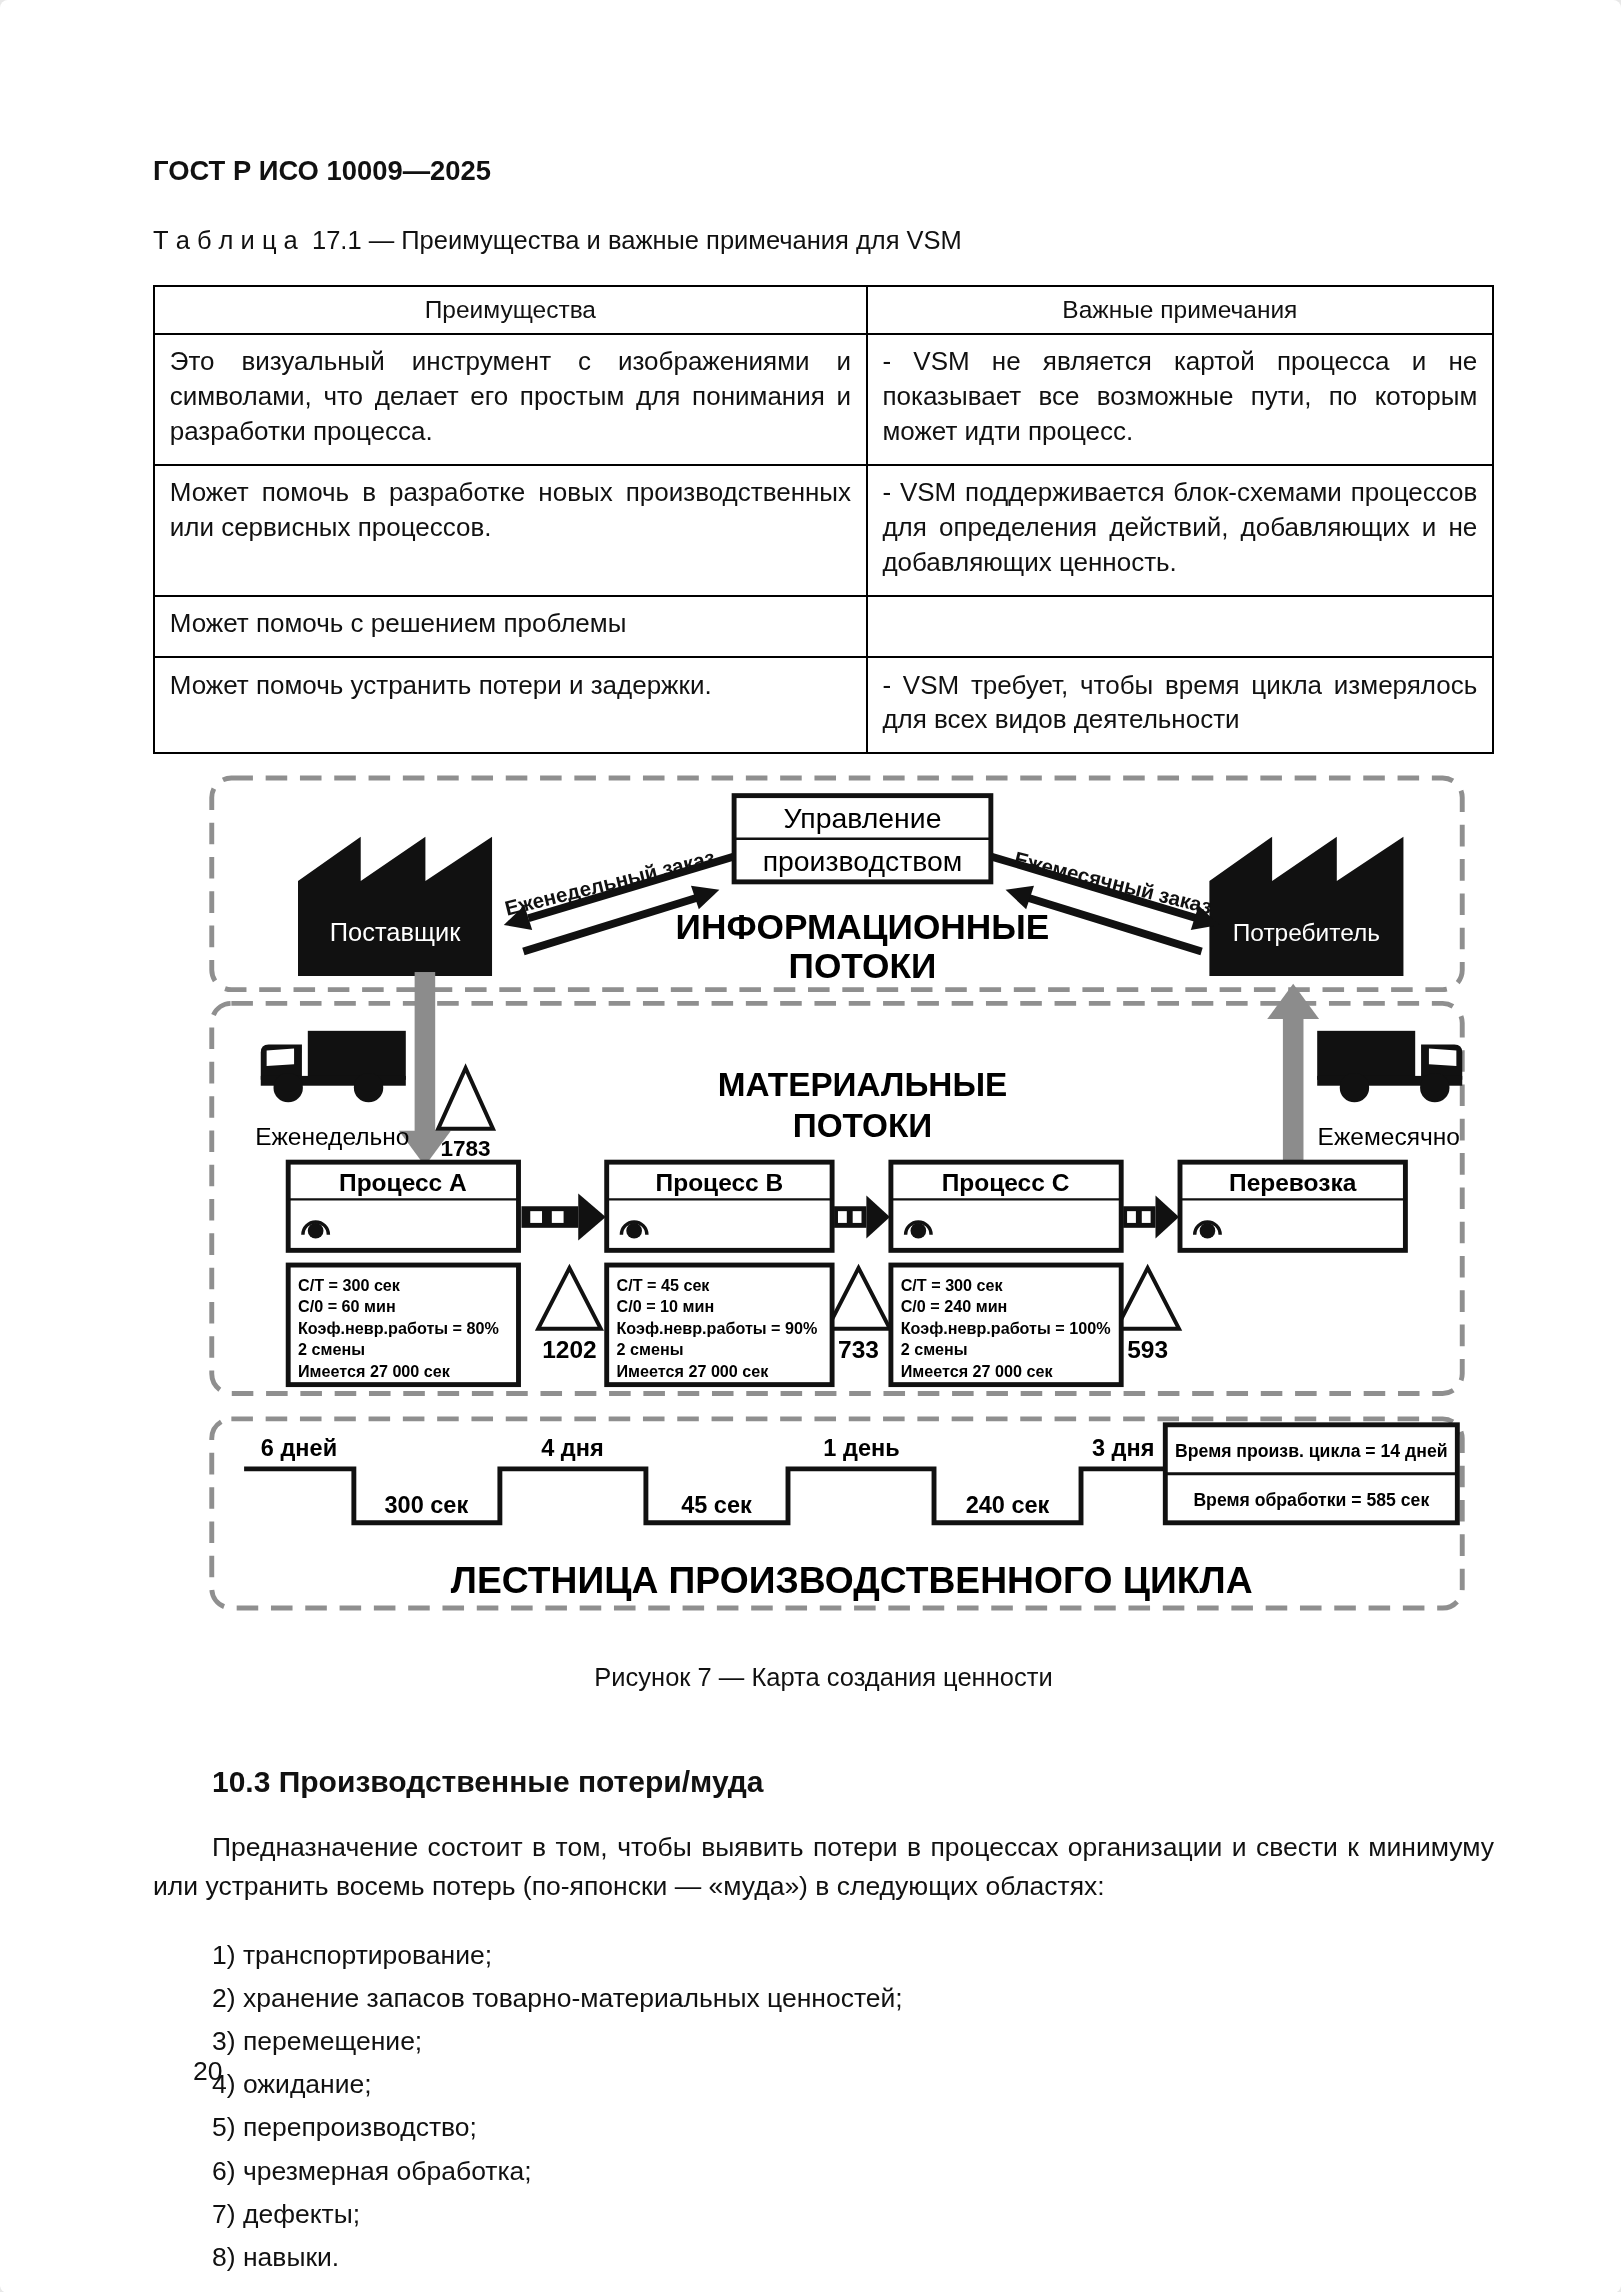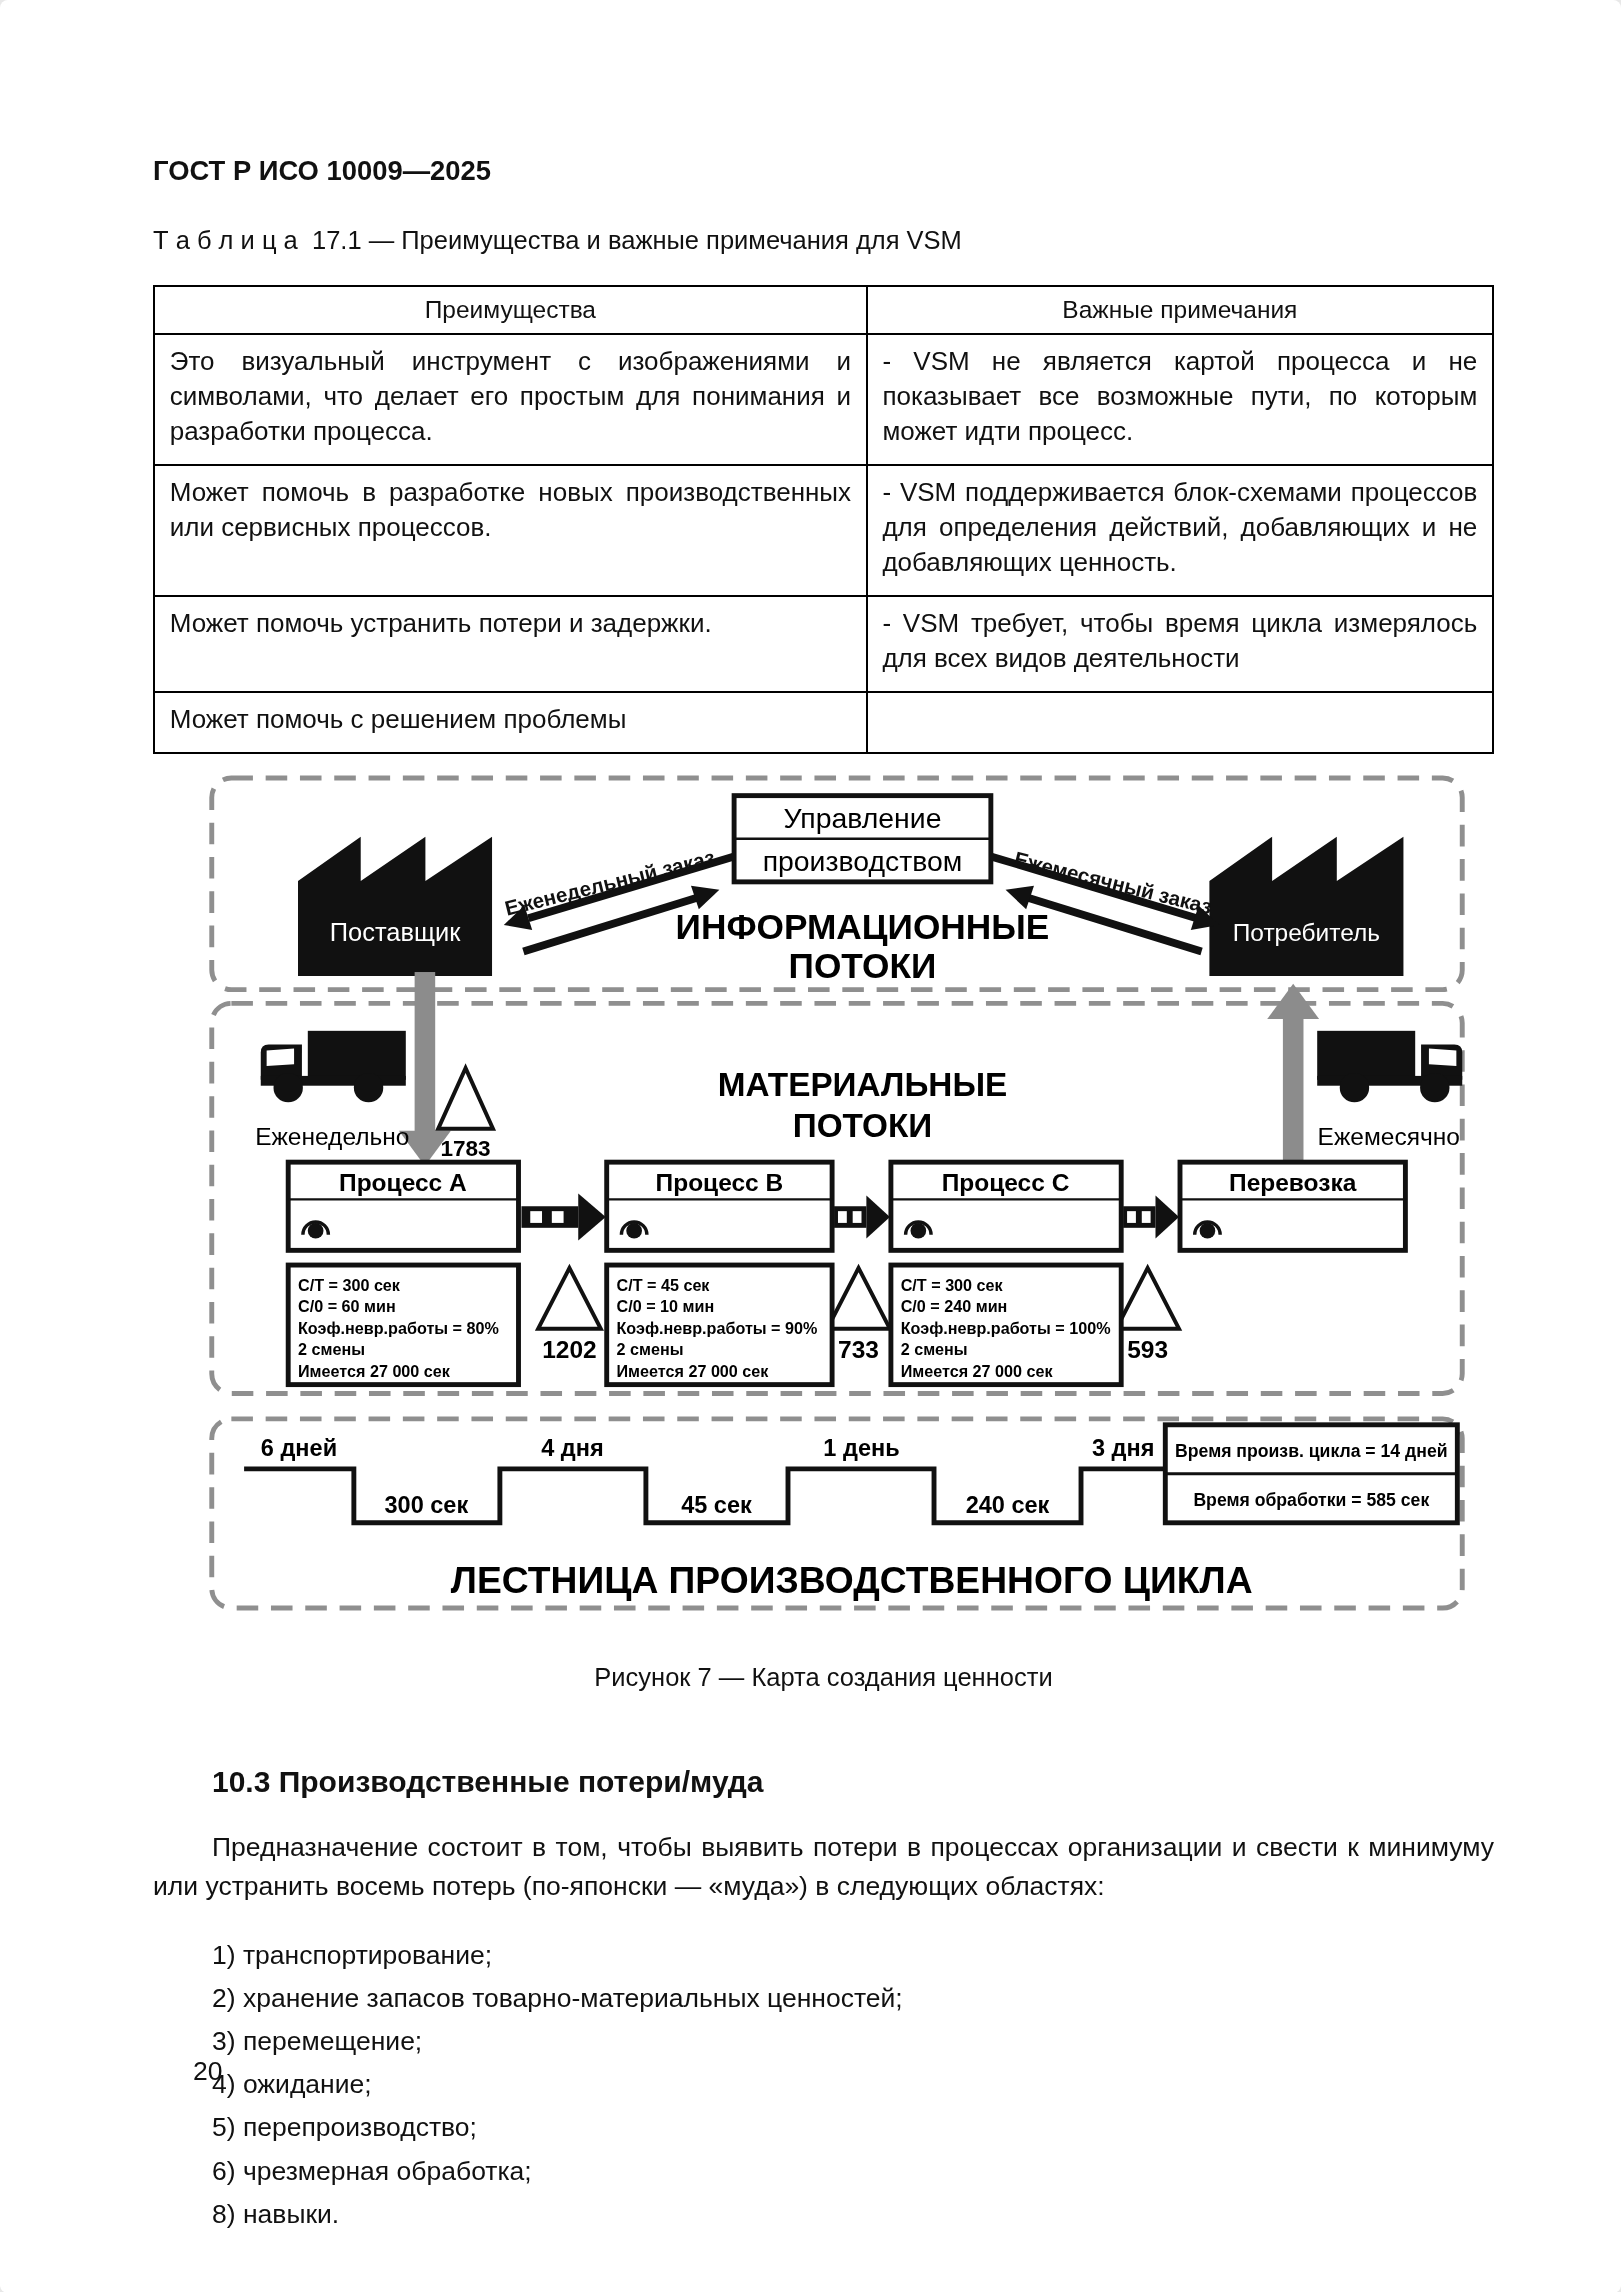--- a/index.html
+++ b/index.html
@@ -47,26 +47,26 @@
       <tbody>
         <tr>
           <td>Это визуальный инструмент с изображениями и символами, что делает его простым для понимания и разработки процесса.</td>
           <td>- VSM не является картой процесса и не показывает все возможные пути, по которым может идти процесс.</td>
         </tr>
         <tr>
           <td>Может помочь в разработке новых производственных или сервисных процессов.</td>
           <td>- VSM поддерживается блок-схемами процессов для определения действий, добавляющих и не добавляющих ценность.</td>
         </tr>
         <tr>
+          <td>Может помочь с решением проблемы</td>
+          <td></td>
+        </tr>
+        <tr>
           <td>Может помочь устранить потери и задержки.</td>
           <td>- VSM требует, чтобы время цикла измерялось для всех видов деятельности</td>
-        </tr>
-        <tr>
-          <td>Может помочь с решением проблемы</td>
-          <td></td>
         </tr>
       </tbody>
     </table>
 
     <div class="figure">
       <svg width="1274" height="848" viewBox="0 0 1300 865">
 
         <rect x="12" y="8" width="1276" height="216" rx="20" fill="none" stroke="#8f8f8f" stroke-width="5" stroke-dasharray="22 13"></rect>
         <rect x="12" y="238" width="1276" height="398" rx="20" fill="none" stroke="#8f8f8f" stroke-width="5" stroke-dasharray="22 13"></rect>
         <rect x="12" y="662" width="1276" height="193" rx="20" fill="none" stroke="#8f8f8f" stroke-width="5" stroke-dasharray="22 13"></rect>
@@ -264,19 +264,20 @@
 
     <p class="para">Предназначение состоит в том, чтобы выявить потери в процессах организации и свести к минимуму или устранить восемь потерь (по-японски — «муда») в следующих областях:</p>
 
     <div class="muda-list">
       <div>1) транспортирование;</div>
       <div>2) хранение запасов товарно-материальных ценностей;</div>
       <div>3) перемещение;</div>
       <div>4) ожидание;</div>
       <div>5) перепроизводство;</div>
       <div>6) чрезмерная обработка;</div>
+      <div>7) дефекты;</div>
       <div>8) навыки.</div>
     </div>
   </div>
 
   <div class="page-num">20</div>
 </div>
 
 
 </body></html>

